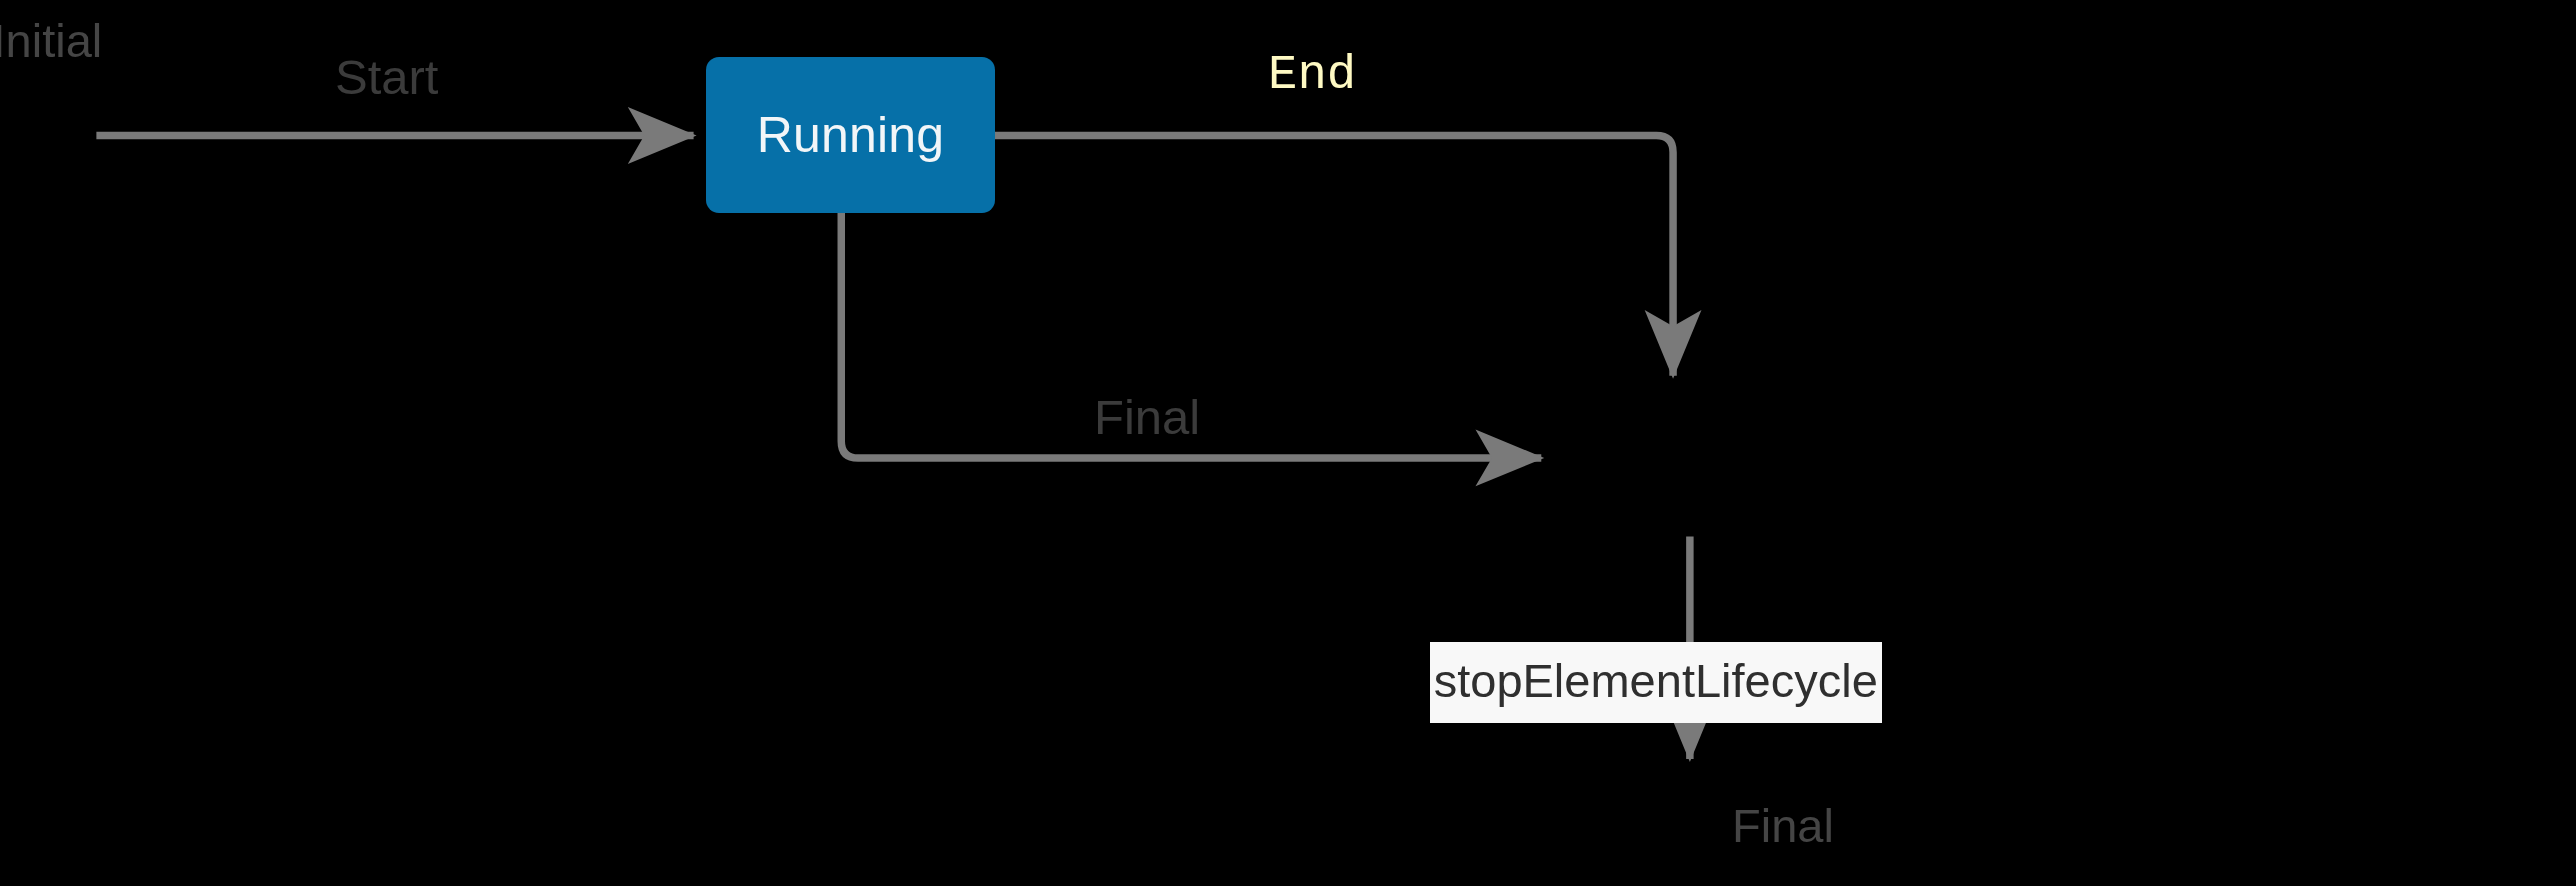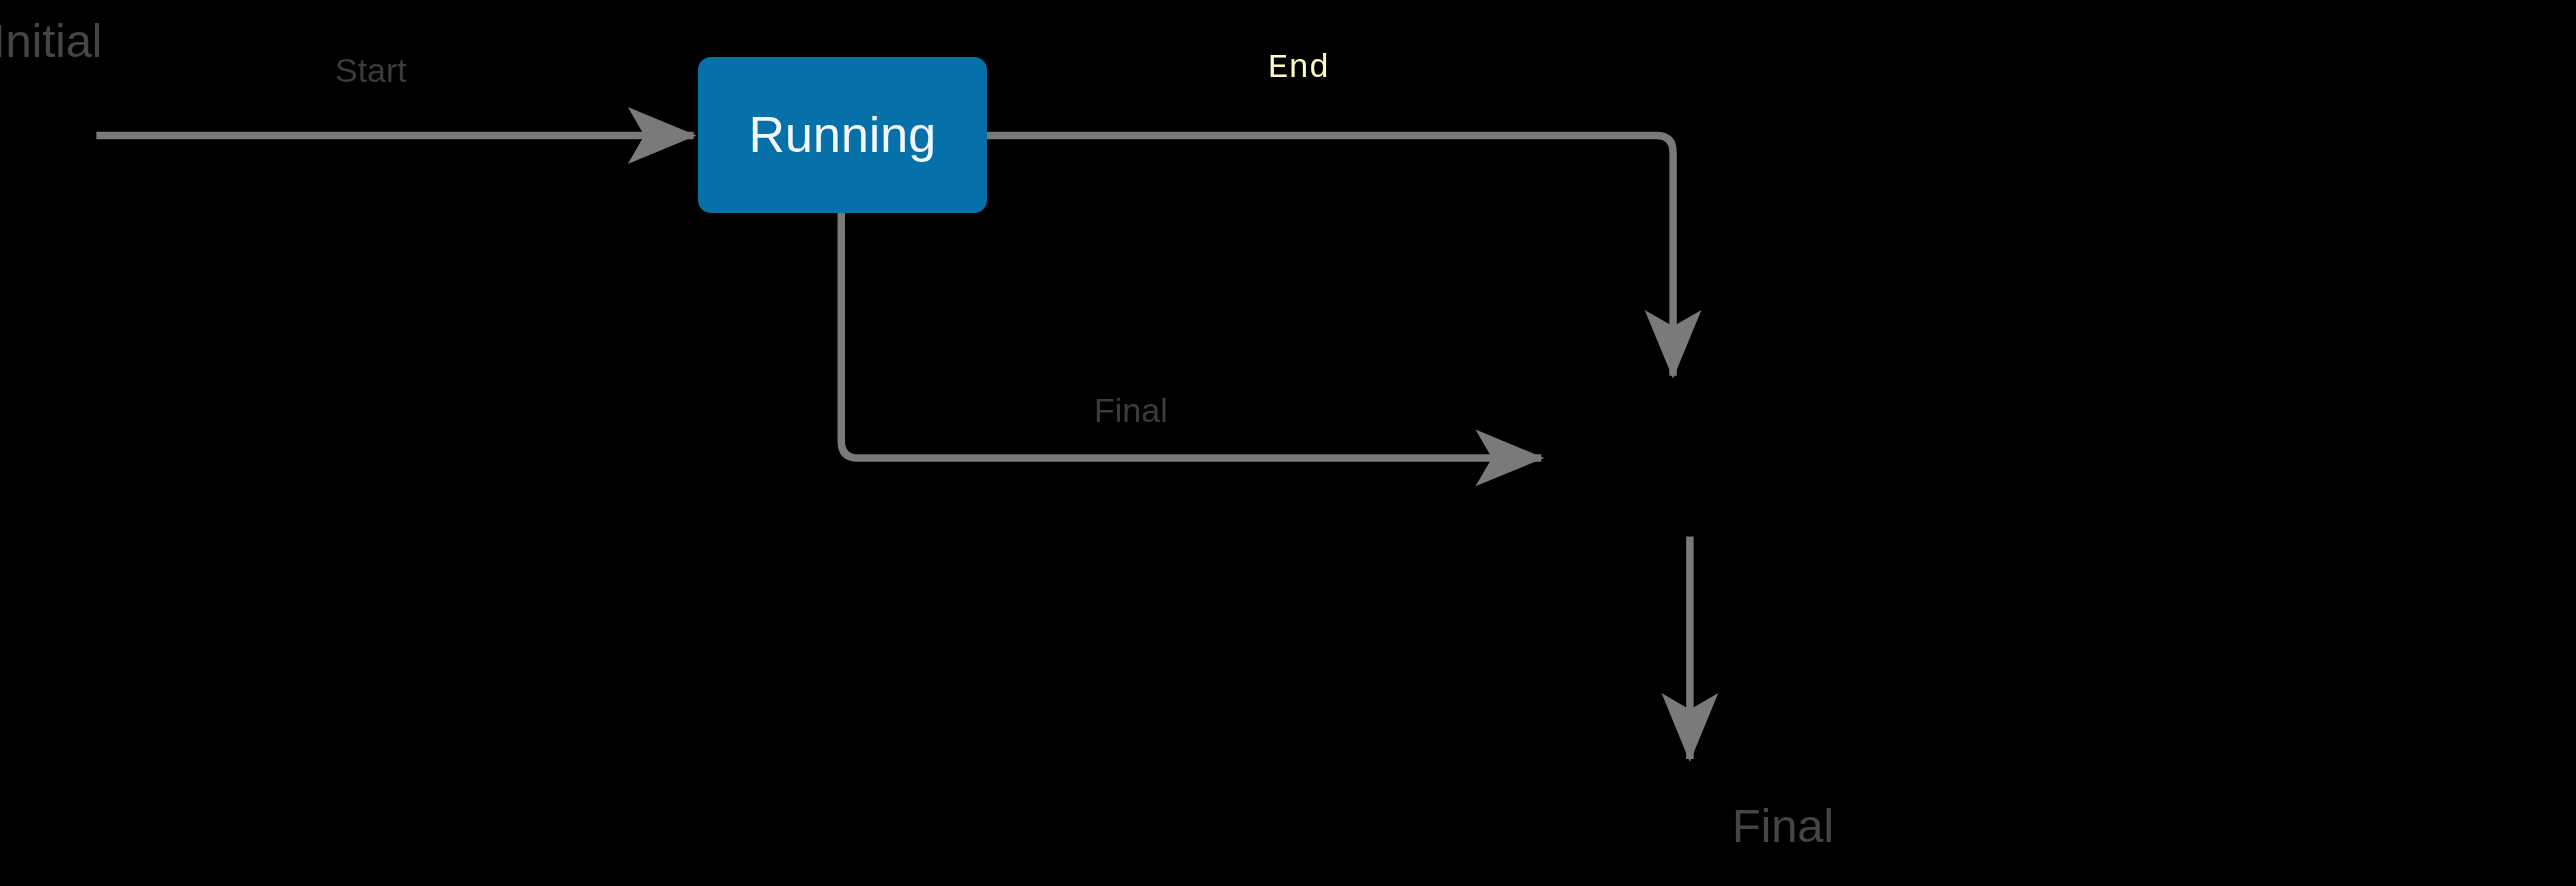--- a/index.html
+++ b/index.html
@@ -46,21 +46,21 @@
   }
   .node-complete {
     left: 1546px;
     top: 380px;
     width: 289px;
     height: 156px;
   }
   .edge-label {
     position: absolute;
     color: #3b3b3b;
-    font-size: 34px;
+    font-size: 49px;
     font-weight: 400;
     white-space: nowrap;
     line-height: 1;
   }
   .pseudo-label {
     position: absolute;
     color: #454545;
     font-size: 47px;
     font-weight: 400;
     white-space: nowrap;
@@ -131,20 +131,21 @@
 
   <div class="pseudo-label label-final" style="color: rgb(69, 69, 69);">Final</div>
 
   <div class="edge-label label-start" style="color: rgb(59, 59, 59);">Start</div>
 
 
   <div class="edge-label label-end" style="color: #fef9c3; font-family: Liberation Mono, monospace;">End</div>
 
   <div class="edge-label label-stop" style="color: rgb(59, 59, 59);">Final</div>
 
+  <div class="boxed-label label-stop-action" style="background: rgb(248, 248, 248); color: rgb(47, 47, 47);">stopElementLifecycle</div>
 
-  <div class="state-node node-running" style="background: rgb(6, 112, 168); color: rgb(242, 246, 248);">
+  <div class="state-node node-running" style="background: rgb(6, 112, 168); color: rgb(242, 246, 248); margin-left: 8px;">
     <span>Running</span>
   </div>
 
 
 </div>
 
 
 </body></html>

